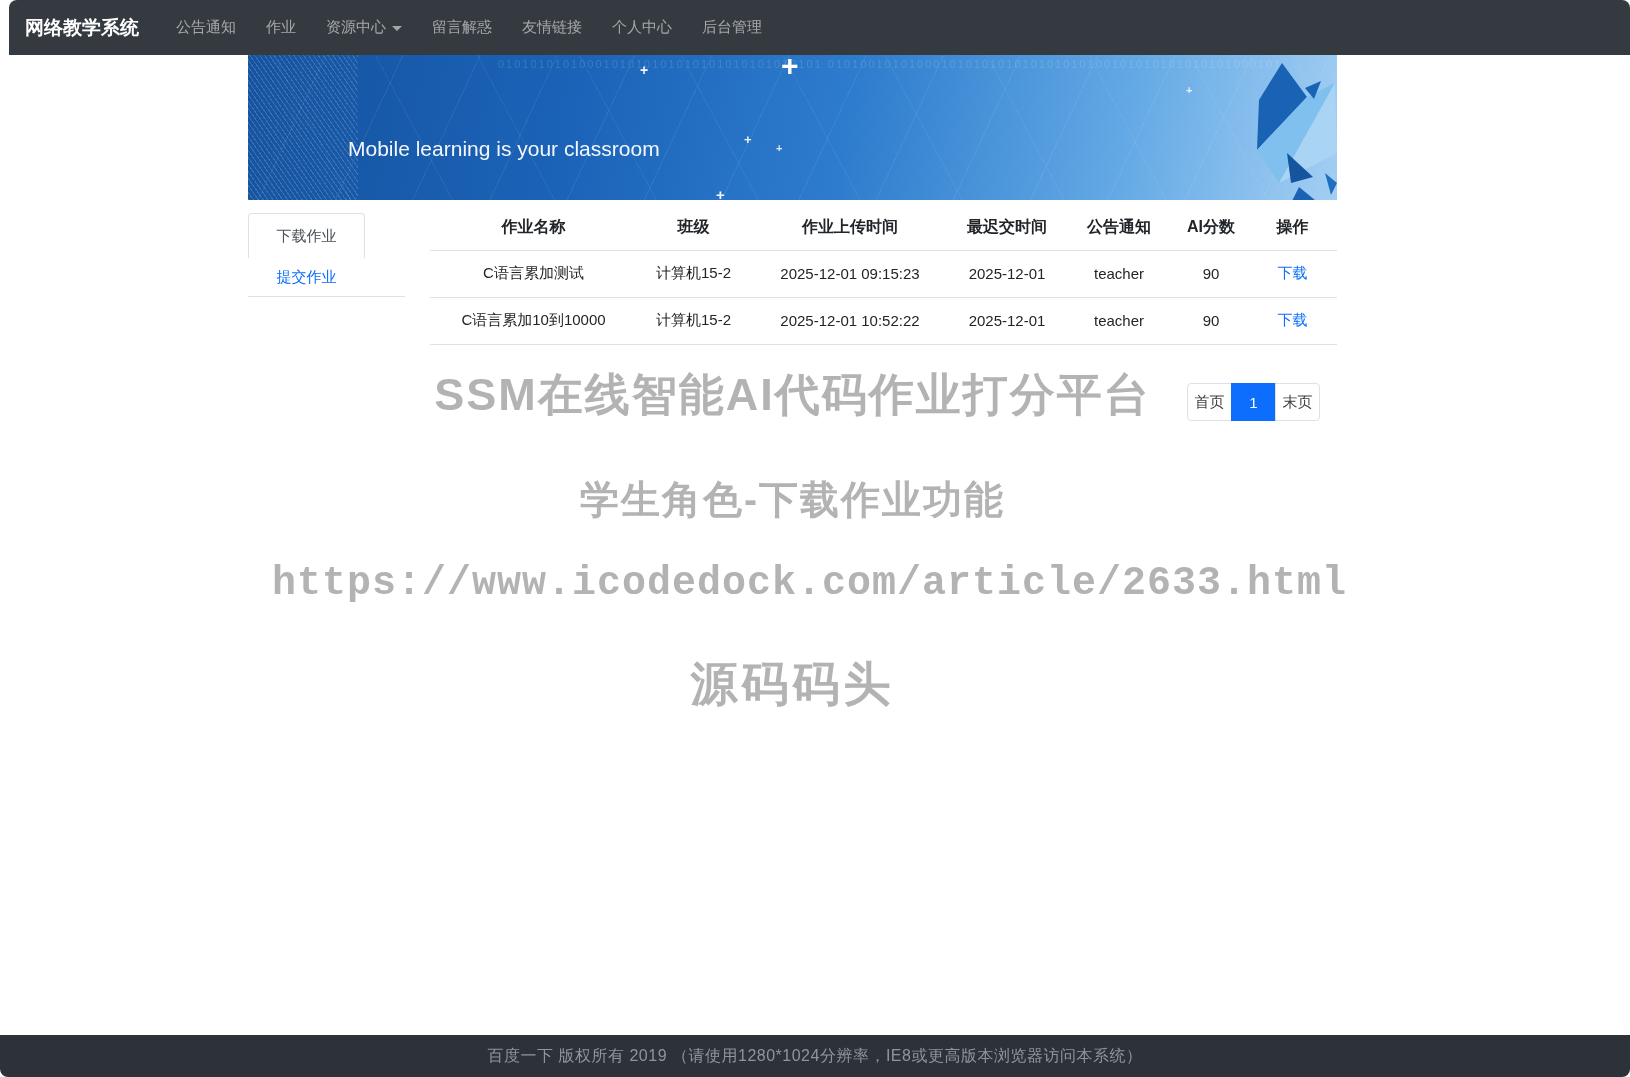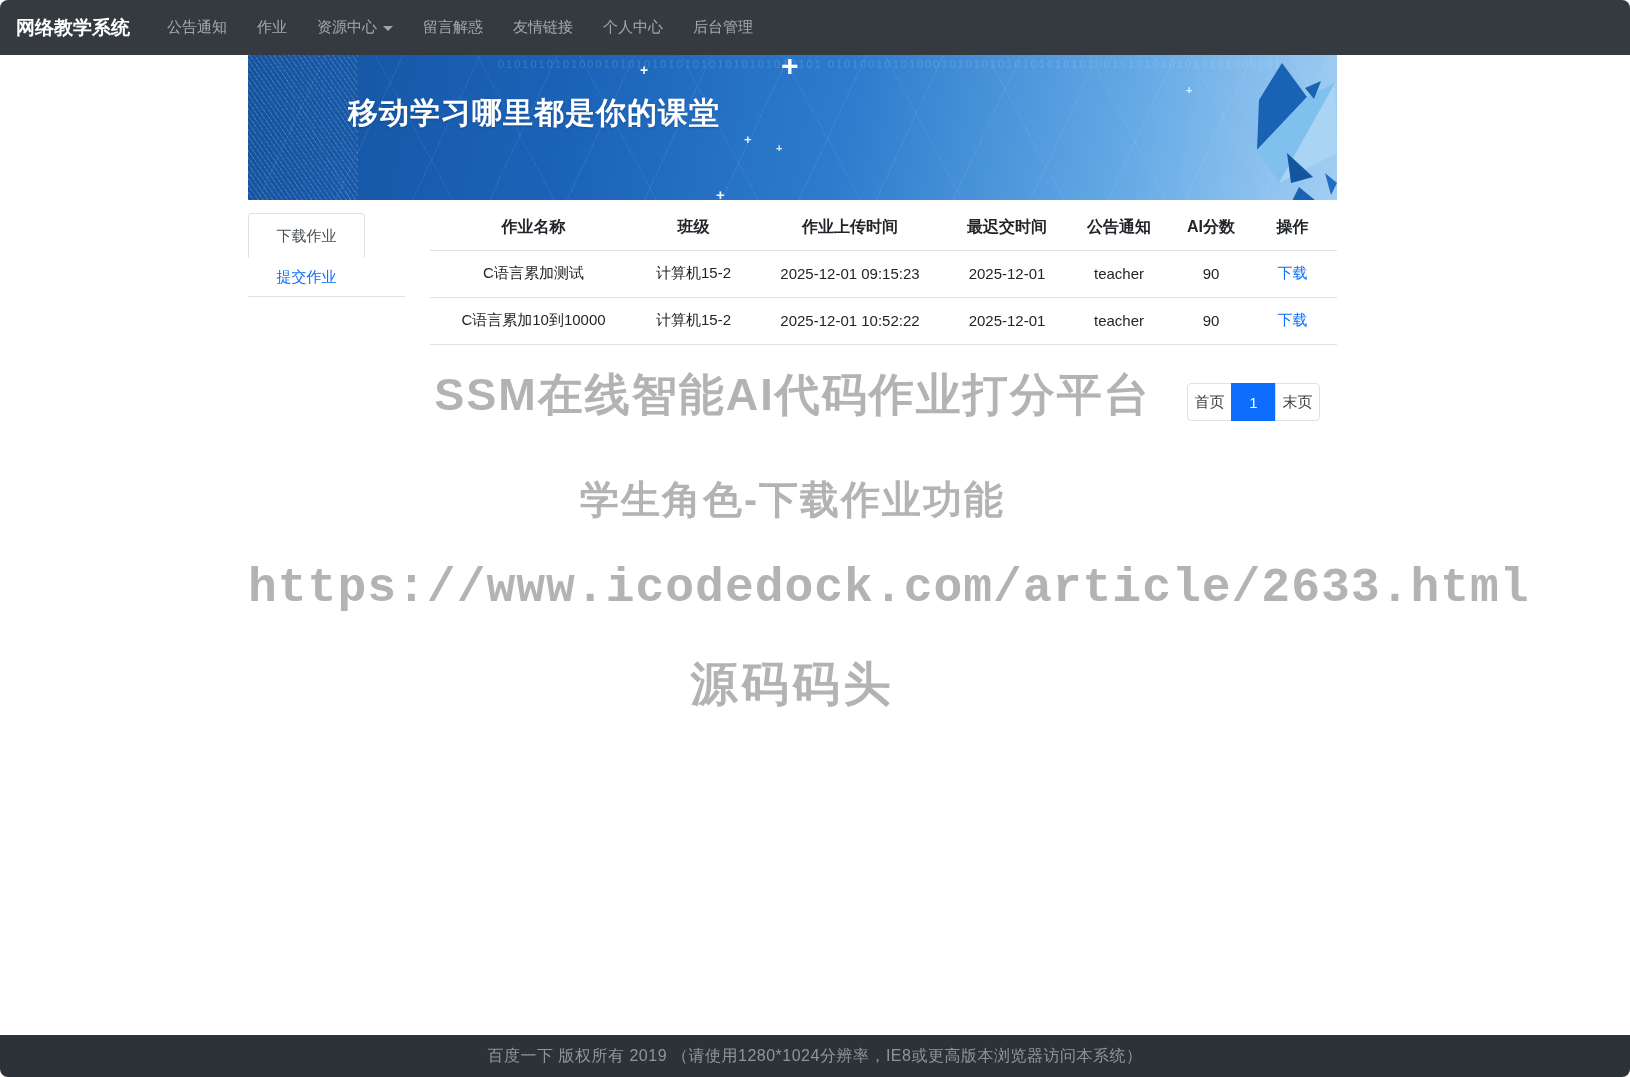--- a/index.html
+++ b/index.html
@@ -1,21 +1,21 @@
 <!DOCTYPE html>
 <html lang="zh"><head>
 <meta charset="utf-8">
 <style>
   * { margin:0; padding:0; box-sizing:border-box; }
   html,body { width:1630px; height:1077px; background:#ffffff;
     font-family:"Liberation Sans","DejaVu Sans",sans-serif; overflow:hidden; }
 
   
   .navbar { height:55px; background:#343a40; display:flex; align-items:center;
-    padding:8px 16px; border-radius:8px 8px 0 0; }
+    padding:8px 16px; border-radius:8px 8px 0 0;margin-left:9px; }
   .brand { color:#ffffff; font-size:19px; font-weight:bold; margin-right:22px; cursor:pointer; }
   .nav-links { display:flex; align-items:flex-end; list-style:none; }
   .nav-link { color:rgba(255,255,255,0.55); font-size:15px; padding:8px 15px; cursor:pointer; white-space:nowrap; }
   .caret { display:inline-block; width:0; height:0; margin-left:6px; vertical-align:middle;
     border-left:5px solid transparent; border-right:5px solid transparent;
     border-top:5px solid rgba(255,255,255,0.55); }
 
   
   .main-wrap { position:relative; height:980px; }
   .container { position:relative; width:1089px; margin-left:248px; }
@@ -68,22 +68,22 @@
   .page-item { min-width:45px; height:38px; display:flex; align-items:center; justify-content:center;
     border:1px solid #dee2e6; background:#ffffff; color:#404040; cursor:pointer; margin-left:-1px; }
   .page-item.first { border-radius:4px 0 0 4px; margin-left:0; }
   .page-item.last { border-radius:0 4px 4px 0; }
   .page-item.active { background:#0d6efd; border-color:#0d6efd; color:#ffffff; }
 
   
   .wm { position:absolute; left:0; width:1089px; text-align:center; color:#b3b3b3; white-space:nowrap; }
   .wm1 { top:310px; font-size:45px; font-weight:bold; letter-spacing:2px; }
   .wm2 { top:418px; font-size:39px; font-weight:bold; letter-spacing:2px; }
-  .wm3 { top:506px; font-size:48px; font-weight:bold;
-    font-family:"Liberation Mono","DejaVu Sans Mono",monospace; letter-spacing:1px; }
+  .wm3 { top:506px; font-size:40px; font-weight:bold;
+    font-family:"Liberation Mono","DejaVu Sans Mono",monospace; letter-spacing:1px;margin-left:17px; }
   .wm4 { top:598px; font-size:47px; font-weight:bold; letter-spacing:4px; }
 
   
   .footer { height:42px; background:#2d3238; display:flex; align-items:center; justify-content:center;
     border-radius:0 0 8px 8px; }
   .footer-text { color:#8f959c; font-size:16px; letter-spacing:.5px; }
 </style>
 </head>
 <body>
 
@@ -116,21 +116,21 @@
       <span class="plus p7">+</span>
       <svg class="airplane" width="150" height="145" viewBox="0 0 150 145">
         <polygon points="95,8 120,42 70,95 72,45" fill="#1a62b4"></polygon>
         <polygon points="120,42 148,28 92,128 70,95" fill="#7fc0ee"></polygon>
         <polygon points="148,28 150,98 92,128" fill="#a9d4f4"></polygon>
         <polygon points="118,33 134,26 127,44" fill="#1a62b4"></polygon>
         <polygon points="100,98 126,122 104,128" fill="#15559e"></polygon>
         <polygon points="112,132 134,150 104,148" fill="#1a62b4"></polygon>
         <polygon points="138,118 150,128 144,140" fill="#1f6fc0"></polygon>
       </svg>
-      <div class="banner-title">移动学习哪里都是你的课堂</div>
+      <div class="banner-subtitle">Mobile learning is your classroom</div>
     </div>
 
     <div class="content-row">
       <div class="side-tabs">
         <div class="tab-active">下载作业</div>
         <div class="tab-link">提交作业</div>
       </div>
 
       <div class="table-area">
         <table class="hw">

